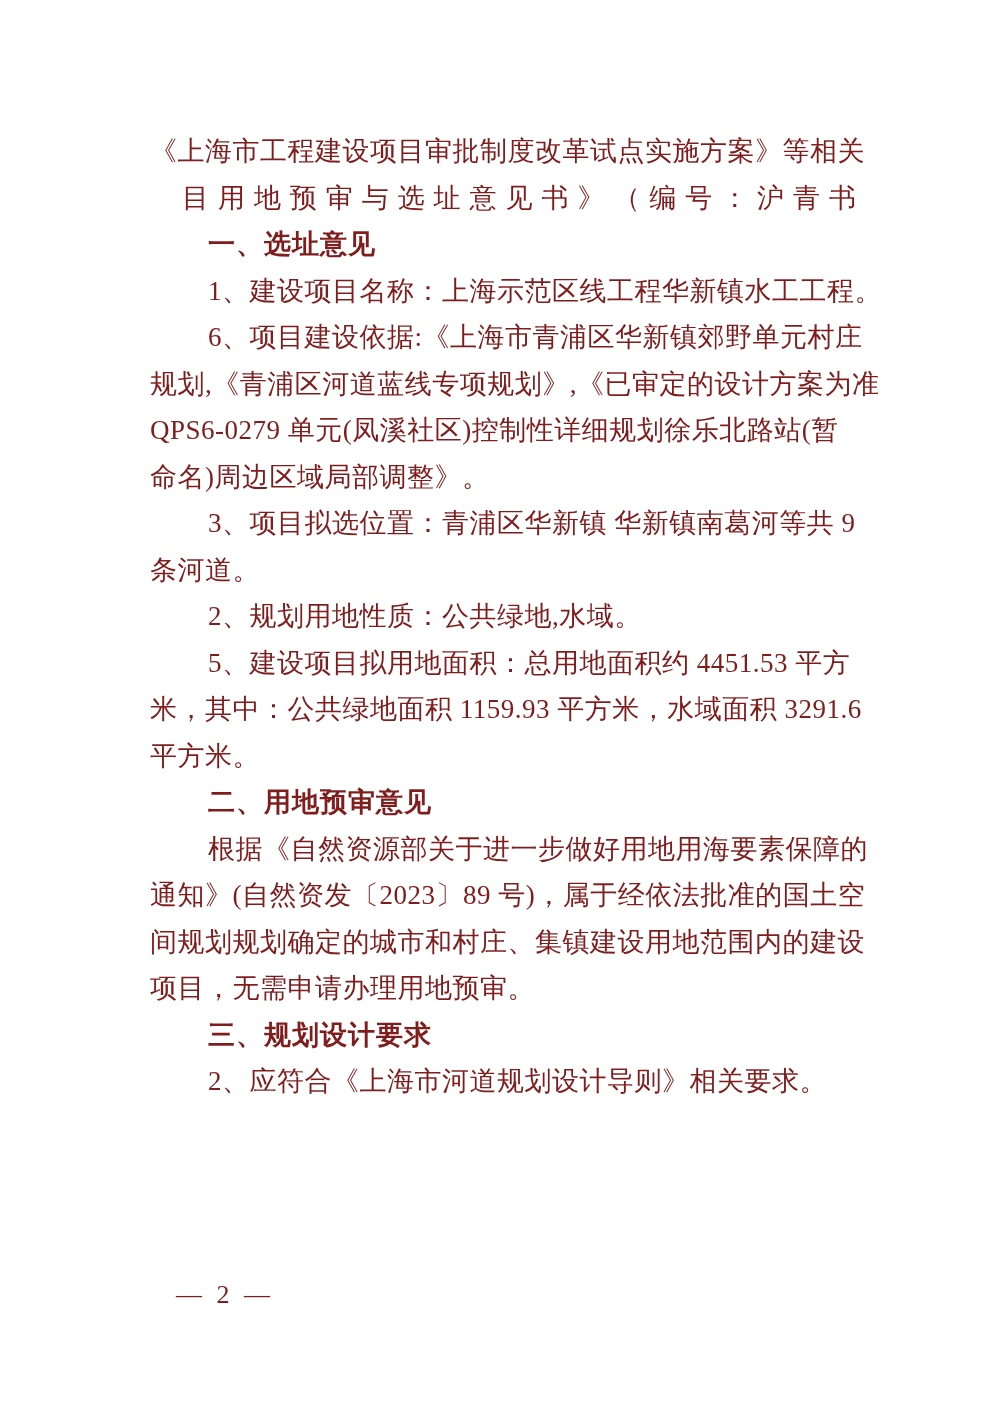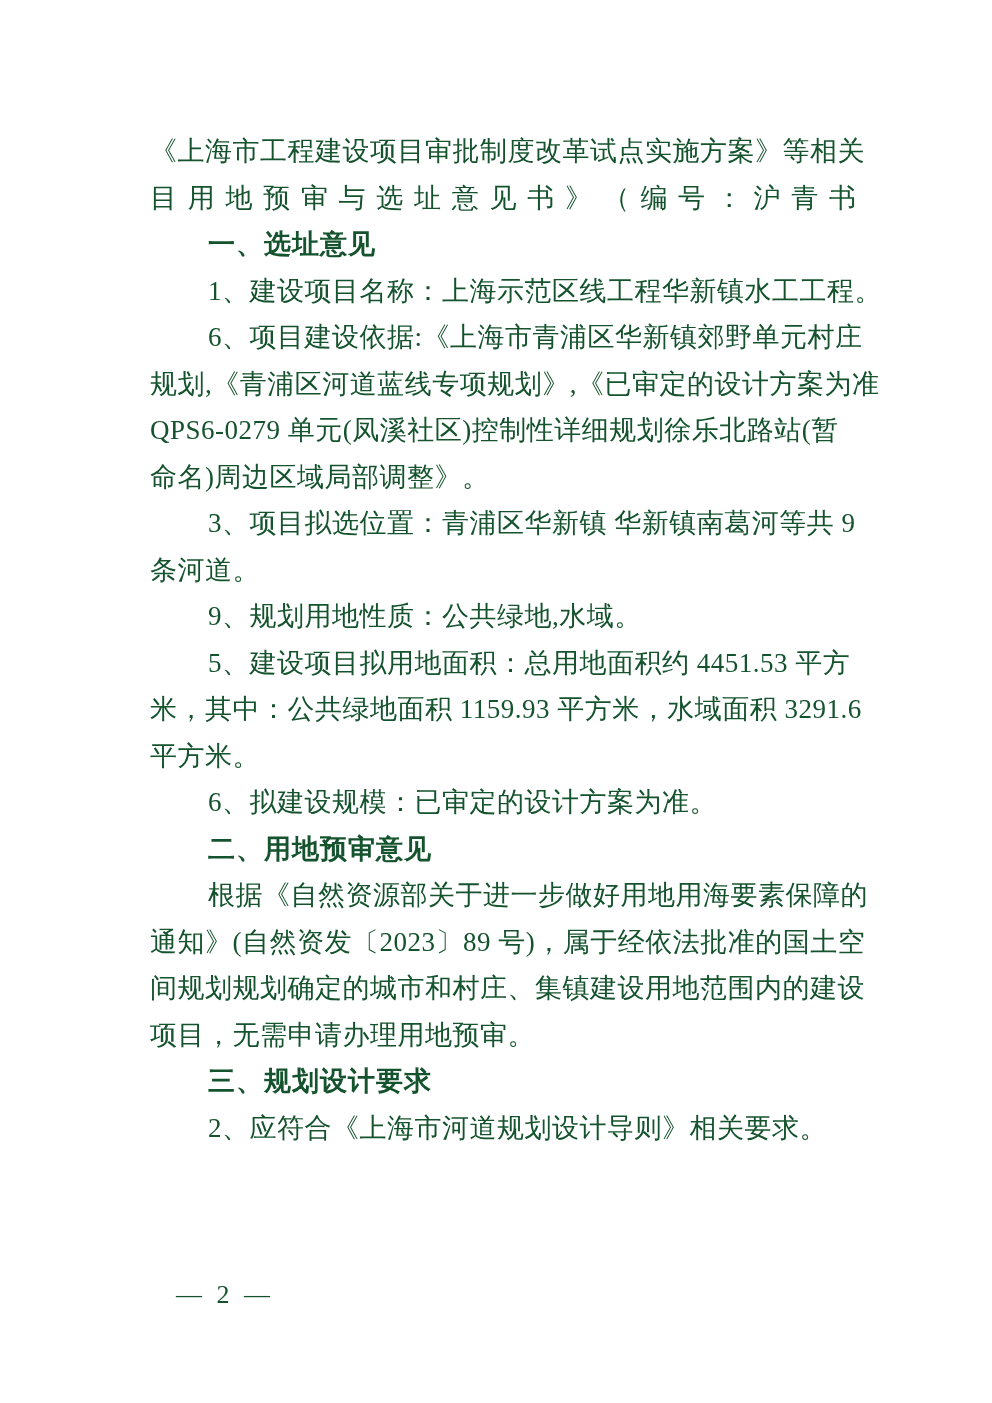--- a/index.html
+++ b/index.html
@@ -8,21 +8,21 @@
     background: #e8e8e8;
   }
   .page {
     position: relative;
     width: 992px;
     height: 1403px;
     margin: 0 auto;
     background: #ffffff;
     overflow: hidden;
     font-family: "Liberation Serif", "DejaVu Serif", serif;
-    color: #14532d;
+    color: #7f1d1d;
   }
   .doc-body {
     position: absolute;
     left: 150px;
     top: 128px;
     width: 708px;
     font-size: 27px;
     line-height: 46.5px;
     letter-spacing: 0.5px;
   }
@@ -35,20 +35,21 @@
   .heading {
     font-family: "Liberation Sans", "DejaVu Sans", sans-serif;
     font-weight: bold;
     letter-spacing: 1px;
   }
   .justify {
     white-space: normal;
     text-align: justify;
     text-align-last: justify;
     letter-spacing: 2px;
+    margin-left: 32px;
   }
   .footer {
     position: absolute;
     left: 176px;
     top: 1278px;
     font-size: 26px;
     line-height: 34px;
     letter-spacing: 4px;
     font-family: "Liberation Serif", "DejaVu Serif", serif;
   }
@@ -61,25 +62,24 @@
     <div class="line">《上海市工程建设项目审批制度改革试点实施方案》等相关</div>
     <div class="line justify">目用地预审与选址意见书》（编号：沪青书</div>
     <div class="line indent heading">一、选址意见</div>
     <div class="line indent">1、建设项目名称：上海示范区线工程华新镇水工工程。</div>
     <div class="line indent">6、项目建设依据:《上海市青浦区华新镇郊野单元村庄</div>
     <div class="line">规划,《青浦区河道蓝线专项规划》,《已审定的设计方案为准</div>
     <div class="line">QPS6-0279 单元(凤溪社区)控制性详细规划徐乐北路站(暂</div>
     <div class="line">命名)周边区域局部调整》。</div>
     <div class="line indent">3、项目拟选位置：青浦区华新镇 华新镇南葛河等共 9</div>
     <div class="line">条河道。</div>
-    <div class="line indent">9、规划用地性质：公共绿地,水域。</div>
+    <div class="line indent">2、规划用地性质：公共绿地,水域。</div>
     <div class="line indent">5、建设项目拟用地面积：总用地面积约 4451.53 平方</div>
     <div class="line">米，其中：公共绿地面积 1159.93 平方米，水域面积 3291.6</div>
     <div class="line">平方米。</div>
-    <div class="line indent">6、拟建设规模：已审定的设计方案为准。</div>
     <div class="line indent heading">二、用地预审意见</div>
     <div class="line indent">根据《自然资源部关于进一步做好用地用海要素保障的</div>
     <div class="line">通知》(自然资发〔2023〕89 号)，属于经依法批准的国土空</div>
     <div class="line">间规划规划确定的城市和村庄、集镇建设用地范围内的建设</div>
     <div class="line">项目，无需申请办理用地预审。</div>
     <div class="line indent heading">三、规划设计要求</div>
     <div class="line indent">2、应符合《上海市河道规划设计导则》相关要求。</div>
   </div>
   <div class="footer">— 2 —</div>
 </div>

